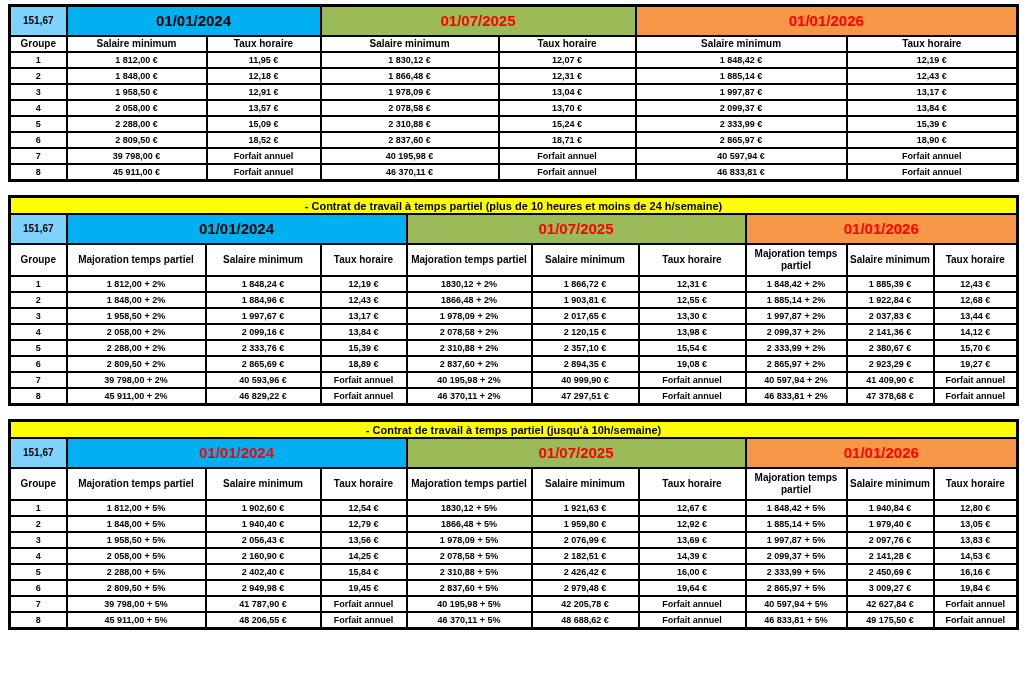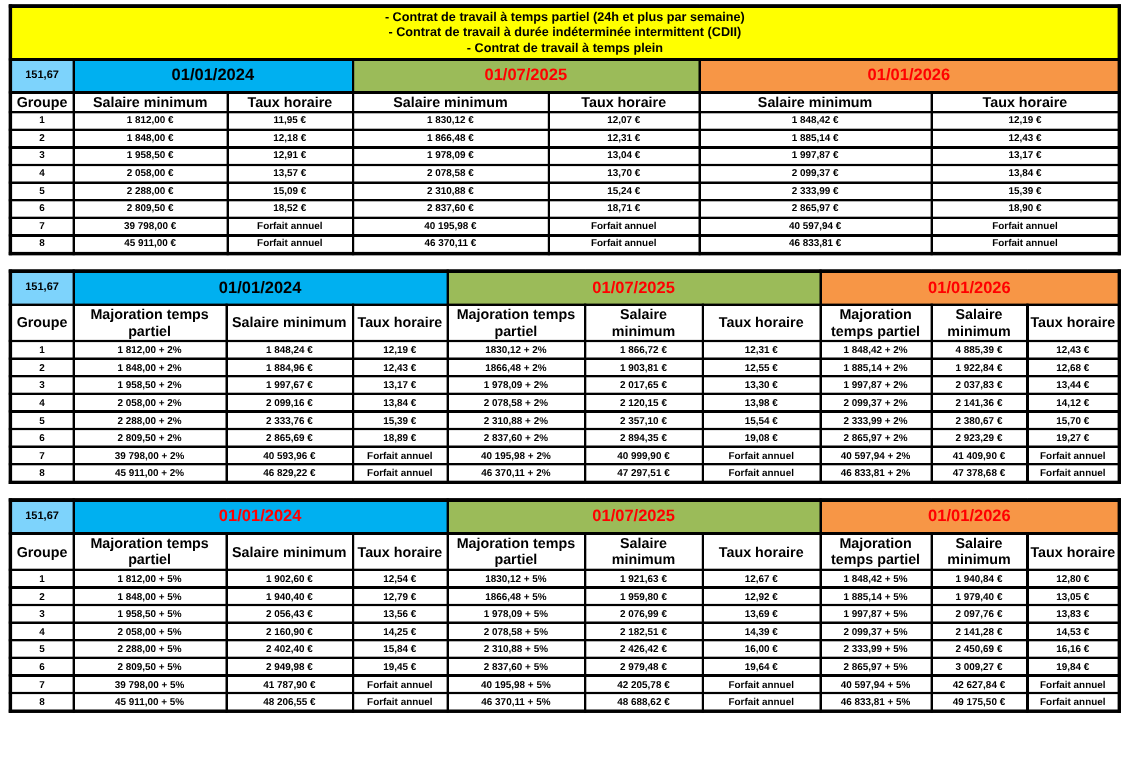--- a/index.html
+++ b/index.html
@@ -16,47 +16,40 @@
   td{
     border:2px solid #000;background:#fff;text-align:center;vertical-align:middle;
     font-size:9px;line-height:1.15;padding:0 1px;overflow:hidden;white-space:nowrap;
     font-weight:bold;
   }
   tr.title td{background:#FFFF00;white-space:normal;font-size:11.5px;line-height:14px;}
   .t1 tr.title td{height:46px;}
   .t2 tr.title td,.t3 tr.title td{height:15px;font-size:11px;}
   tr.dates td{height:28px;font-size:15px;}
   tr.dates td.hours{font-size:10px;background:#7dd3fc;color:#000;}
-  tr.heads td{font-size:13px;white-space:normal;height:14px;line-height:1.2;margin-top:33px;}
+  tr.heads td{font-size:10px;white-space:normal;height:14px;line-height:1.2;margin-top:33px;}
   .t2 tr.heads td,.t3 tr.heads td{height:30px;}
   tr.data td{height:14px;}
 </style>
 </head>
 <body>
 
 <div class="sheet">
   <div id="tables-root">
       <table class="t1">
         <colgroup>
           <col style="width: 57px;">
           <col style="width: 140px;">
           <col style="width: 114px;">
           <col style="width: 178px;">
           <col style="width: 137px;">
           <col style="width: 211px;">
           <col style="width: 171px;">
         </colgroup>
         <tbody>
-          <tr class="title">
-            <td colspan="7">
-              <div>- Contrat de travail à temps partiel (24h et plus par semaine)</div>
-              <div>- Contrat de travail à durée indéterminée intermittent (CDII)</div>
-              <div>- Contrat de travail à temps plein</div>
-            </td>
-          </tr>
           <tr class="dates">
             <td class="hours">151,67</td>
             <td colspan="2" style="background: rgb(0, 176, 240); color: rgb(0, 0, 0);">01/01/2024</td>
             <td colspan="2" style="background: rgb(155, 187, 89); color: rgb(255, 0, 0);">01/07/2025</td>
             <td colspan="2" style="background: rgb(247, 150, 70); color: rgb(255, 0, 0);">01/01/2026</td>
           </tr>
           <tr class="heads">
             <td>Groupe</td>
             <td>Salaire minimum</td>
             <td>Taux horaire</td>
@@ -146,20 +139,25 @@
           <col style="width: 115px;">
           <col style="width: 86px;">
           <col style="width: 125px;">
           <col style="width: 107px;">
           <col style="width: 107px;">
           <col style="width: 101px;">
           <col style="width: 87px;">
           <col style="width: 84px;">
         </colgroup>
         <tbody>
+          <tr class="title">
+            <td colspan="10">
+              <div>- Contrat de travail à temps partiel (plus de 10 heures et moins de 24 h/semaine)</div>
+            </td>
+          </tr>
           <tr class="dates">
             <td class="hours">151,67</td>
             <td colspan="3" style="background: rgb(0, 176, 240); color: rgb(0, 0, 0);">01/01/2024</td>
             <td colspan="3" style="background: rgb(155, 187, 89); color: rgb(255, 0, 0);">01/07/2025</td>
             <td colspan="3" style="background: rgb(247, 150, 70); color: rgb(255, 0, 0);">01/01/2026</td>
           </tr>
           <tr class="heads">
             <td>Groupe</td>
             <td>Majoration temps partiel</td>
             <td>Salaire minimum</td>
@@ -173,21 +171,21 @@
           </tr>
           <tr class="data">
             <td>1</td>
             <td>1 812,00 + 2%</td>
             <td>1 848,24 €</td>
             <td>12,19 €</td>
             <td>1830,12 + 2%</td>
             <td>1 866,72 €</td>
             <td>12,31 €</td>
             <td>1 848,42 + 2%</td>
-            <td>4 885,39 €</td>
+            <td>1 885,39 €</td>
             <td>12,43 €</td>
           </tr>
           <tr class="data">
             <td>2</td>
             <td>1 848,00 + 2%</td>
             <td>1 884,96 €</td>
             <td>12,43 €</td>
             <td>1866,48 + 2%</td>
             <td>1 903,81 €</td>
             <td>12,55 €</td>
@@ -276,20 +274,25 @@
           <col style="width: 115px;">
           <col style="width: 86px;">
           <col style="width: 125px;">
           <col style="width: 107px;">
           <col style="width: 107px;">
           <col style="width: 101px;">
           <col style="width: 87px;">
           <col style="width: 84px;">
         </colgroup>
         <tbody>
+          <tr class="title">
+            <td colspan="10">
+              <div>- Contrat de travail à temps partiel (jusqu'à 10h/semaine)</div>
+            </td>
+          </tr>
           <tr class="dates">
             <td class="hours">151,67</td>
             <td colspan="3" style="background: rgb(0, 176, 240); color: rgb(255, 0, 0);">01/01/2024</td>
             <td colspan="3" style="background: rgb(155, 187, 89); color: rgb(255, 0, 0);">01/07/2025</td>
             <td colspan="3" style="background: rgb(247, 150, 70); color: rgb(255, 0, 0);">01/01/2026</td>
           </tr>
           <tr class="heads">
             <td>Groupe</td>
             <td>Majoration temps partiel</td>
             <td>Salaire minimum</td>

